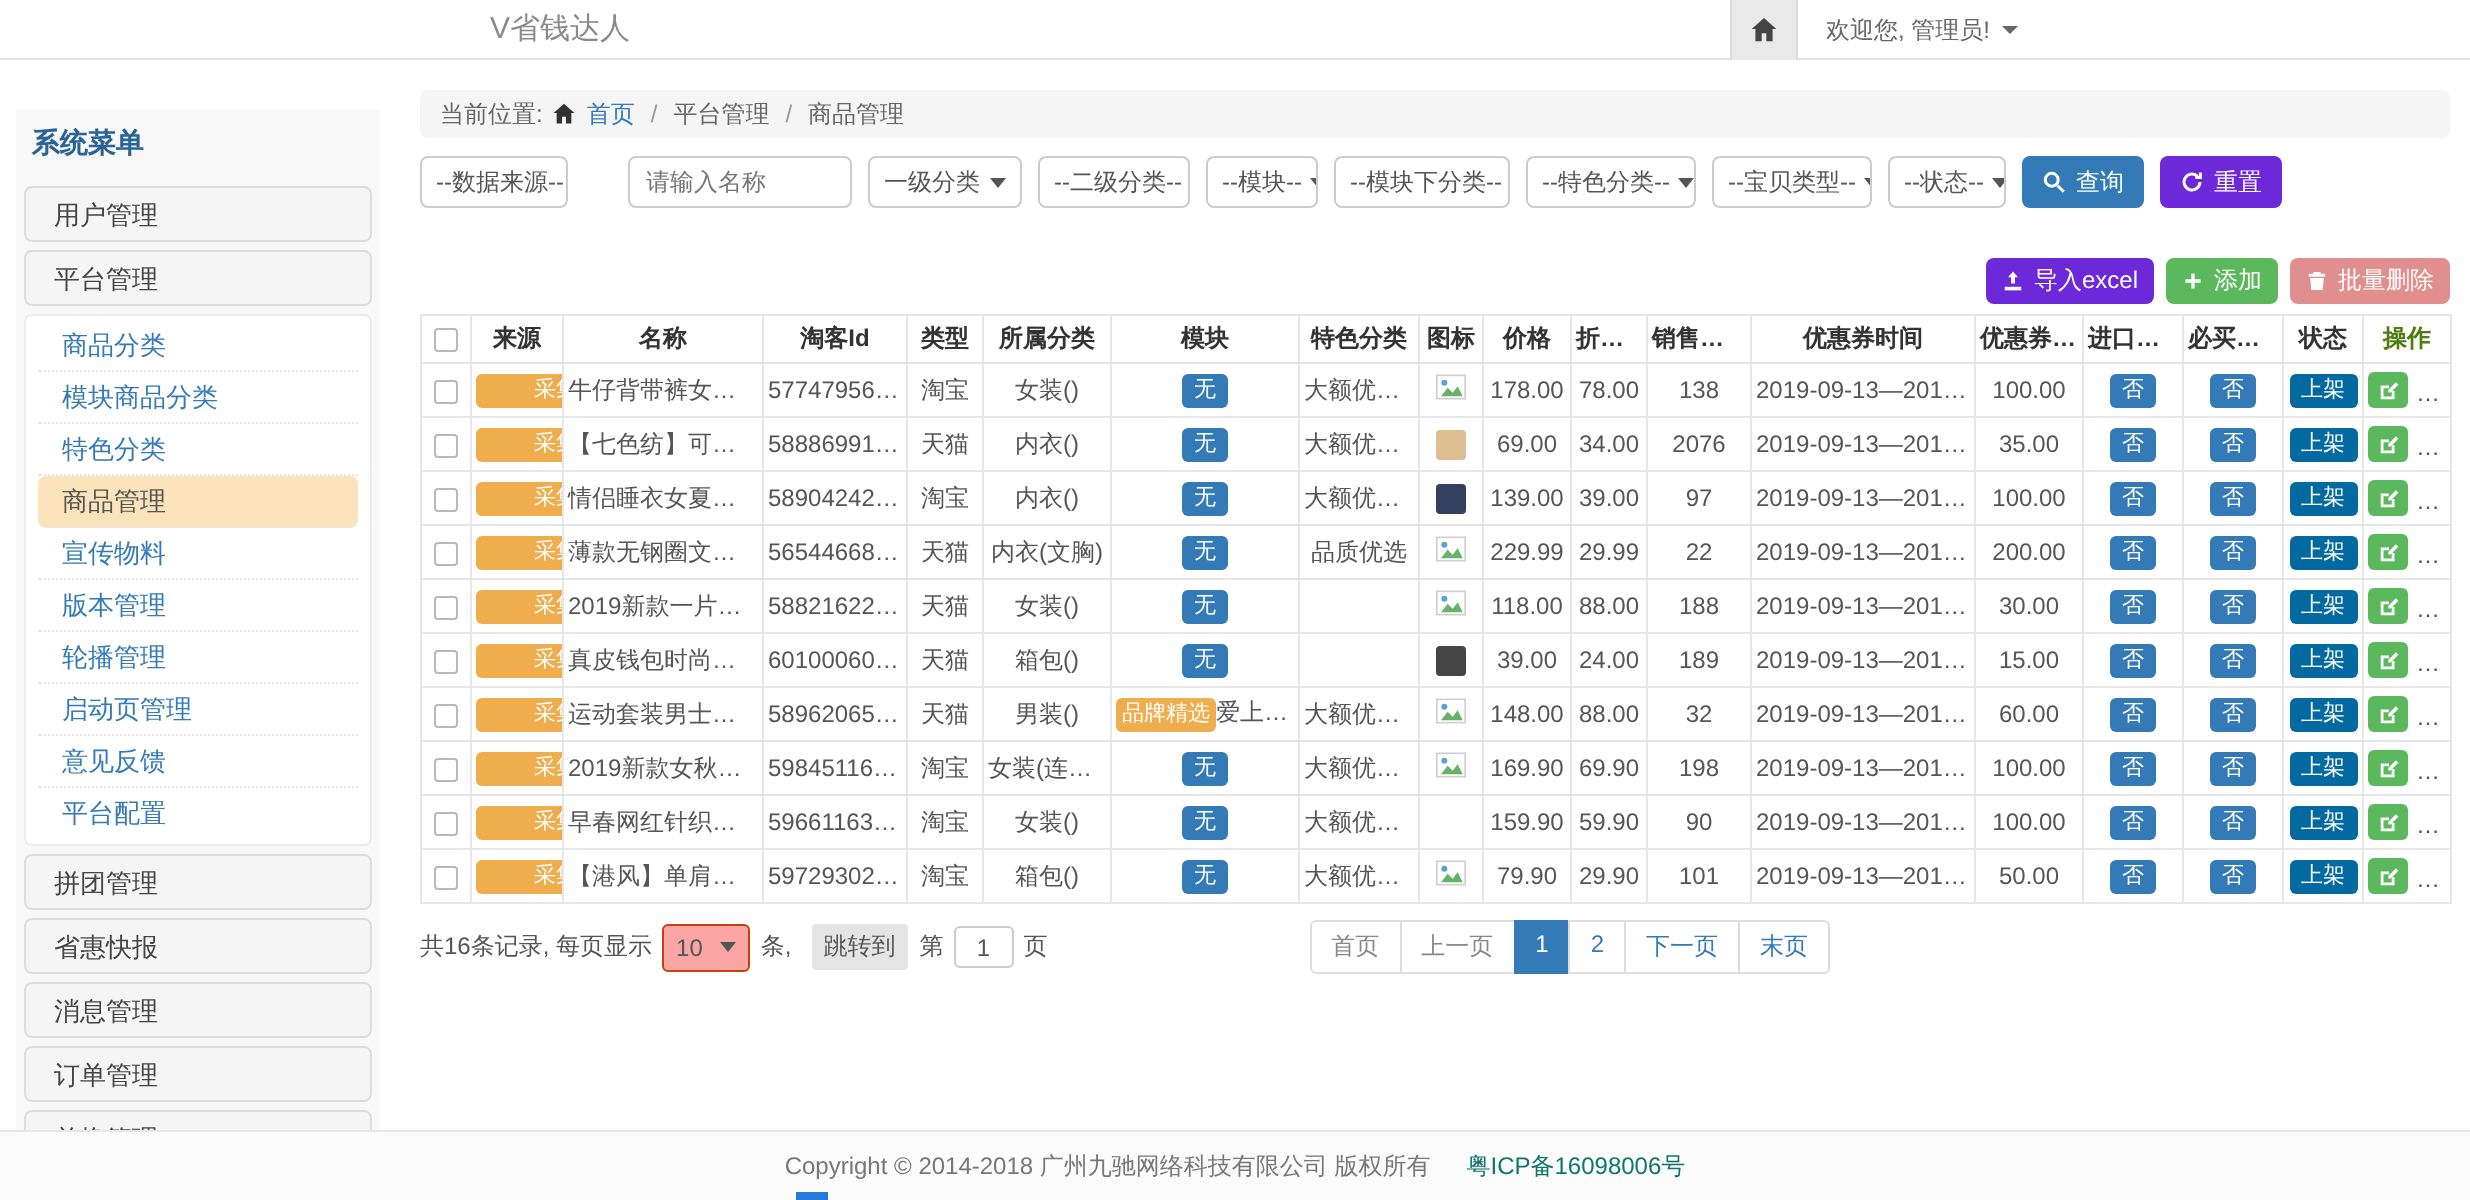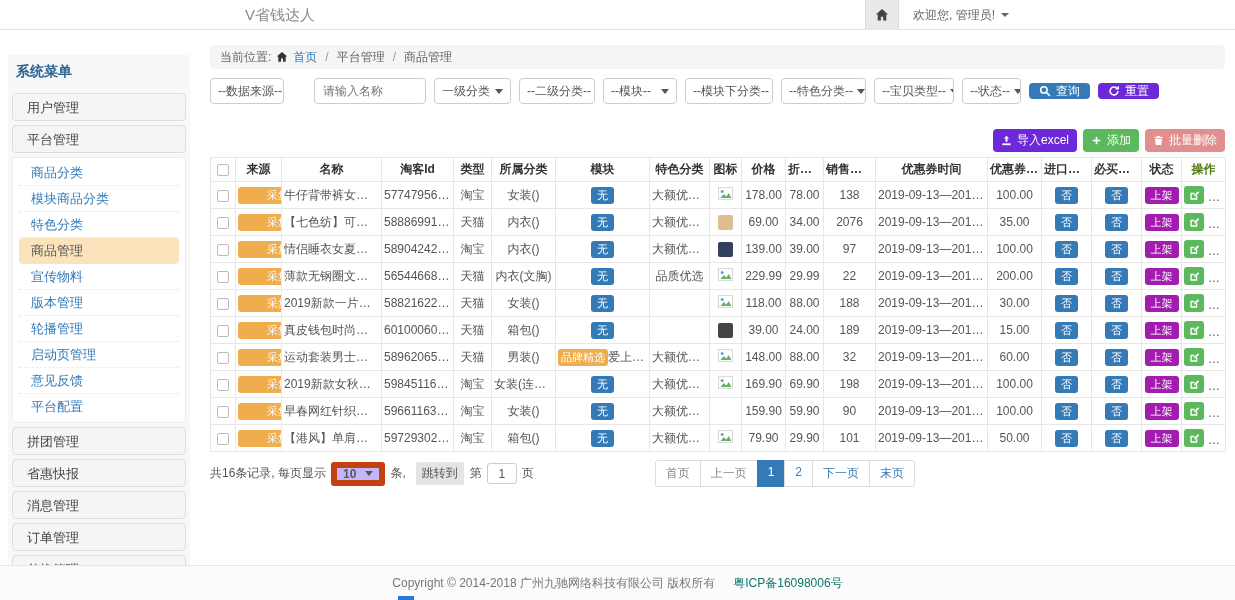--- a/index.html
+++ b/index.html
@@ -35,54 +35,54 @@
   .breadcrumb .blue-link{color:#337ab7;cursor:pointer;}
   .breadcrumb .sep{color:#999;margin:0 3px;}
 
   .filters{margin-top:9px;display:flex;gap:8px;align-items:center;}
   .f-select{height:26px;border:1px solid #ccc;border-radius:4px;background:#fff;display:flex;align-items:center;
             justify-content:space-between;padding:0 7px;color:#555;cursor:pointer;white-space:nowrap;overflow:hidden;flex:none;}
   .sel-caret{width:0;height:0;border-left:4px solid transparent;border-right:4px solid transparent;
              border-top:5px solid #555;margin-left:4px;flex:none;}
   .f-input{height:26px;border:1px solid #ccc;border-radius:4px;padding:0 8px;font-size:12px;color:#555;
            font-family:inherit;flex:none;}
-  .btn{height:16px;border:none;border-radius:4px;color:#fff;font-size:12px;display:inline-flex;align-items:center;
+  .btn{height:26px;border:none;border-radius:4px;color:#fff;font-size:12px;display:inline-flex;align-items:center;
        gap:5px;padding:0 10px;cursor:pointer;font-family:inherit;flex:none;}
   .btn-primary{background:#337ab7;}
   .btn-info{background:#6d28d9;}
   .btn-success{background:#5cb85c;}
   .btn-danger-soft{background:#e08e8e;text-align:right;}
 
   .toolbar{margin-top:25px;display:flex;justify-content:flex-end;gap:6px;}
   .toolbar .btn{height:23px;padding:0 8px;}
 
   table.grid{margin-top:5px;width:1015px;border-collapse:collapse;table-layout:fixed;}
   .grid th,.grid td{border:1px solid #e7e7e7;text-align:center;padding:0 2px;font-size:12px;
                     overflow:hidden;white-space:nowrap;text-overflow:ellipsis;}
   .grid th{height:24px;color:#333;font-weight:bold;}
   .grid td{height:27px;color:#555;}
   .grid th.op-head{color:#4d7c0f;}
 
   .bdg{display:inline-block;border-radius:3px;color:#fff;font-size:11px;line-height:15px;padding:1px 6px;}
   .bdg-orange{background:#f0ad4e;padding-left:29px;}
   .bdg-blue{background:#337ab7;}
-  .bdg-green{background:#a21caf;}
+  .bdg-green{background:#0369a1;}
   .bdg-tight{padding:1px 3px;}
 
   .cbx{display:inline-block;width:12px;height:12px;border:1px solid #b9b9b9;border-radius:2px;background:#fff;
        vertical-align:middle;cursor:pointer;}
   .thumb{display:inline-block;width:15px;height:15px;border-radius:2px;vertical-align:middle;}
   .op-btn{width:20px;height:18px;border:none;border-radius:3px;display:inline-flex;align-items:center;
           justify-content:center;cursor:pointer;padding:0;}
   .op-edit{background:#5cb85c;margin-right:4px;}
   .op-del{background:#d9534f;}
 
   .pagerow{margin-top:8px;display:flex;align-items:center;color:#555;}
-  .mini-select{height:24px;border:6px solid #c2410c;border-radius:3px;display:inline-flex;align-items:center;gap:5px;
-               padding:0 6px;background:#c4b5fd;margin:0 5px;cursor:pointer;font-weight:bold;}
+  .mini-select{height:24px;border:1px solid #c2410c;border-radius:3px;display:inline-flex;align-items:center;gap:5px;
+               padding:0 6px;background:#fca5a5;margin:0 5px;cursor:pointer;}
   .jump-chip{background:#e4e4e4;border-radius:2px;padding:3px 6px;margin:0 6px 0 10px;color:#555;cursor:pointer;}
   .jump-input{width:30px;height:21px;border:1px solid #ccc;border-radius:3px;text-align:center;margin:0 5px;
               font-size:12px;font-family:inherit;color:#555;}
   .pager{margin-left:auto;margin-right:310px;display:flex;}
   .pg{border:1px solid #ddd;background:#fff;color:#337ab7;padding:4px 10px;margin-left:-1px;cursor:pointer;}
   .pg:first-child{border-radius:3px 0 0 3px;margin-left:0;}
   .pg:last-child{border-radius:0 3px 3px 0;}
   .pg.active{background:#337ab7;border-color:#337ab7;color:#fff;}
   .pg.disabled{color:#888;}
 
@@ -154,21 +154,21 @@
       </div>
       <input class="f-input" placeholder="请输入名称" style="width: 112px; margin-left: 22px;">
       <div class="f-select" style="width: 77px;">
         <span>一级分类</span>
         <span class="sel-caret"></span>
       </div>
       <div class="f-select" style="width: 76px;">
         <span>--二级分类--</span>
         <span class="sel-caret"></span>
       </div>
-      <div class="f-select" style="width: 74px;">
+      <div class="f-select" style="width: 56px;">
         <span>--模块--</span>
         <span class="sel-caret"></span>
       </div>
       <div class="f-select" style="width: 88px;">
         <span>--模块下分类--</span>
         <span class="sel-caret"></span>
       </div>
       <div class="f-select" style="width: 85px;">
         <span>--特色分类--</span>
         <span class="sel-caret"></span>

